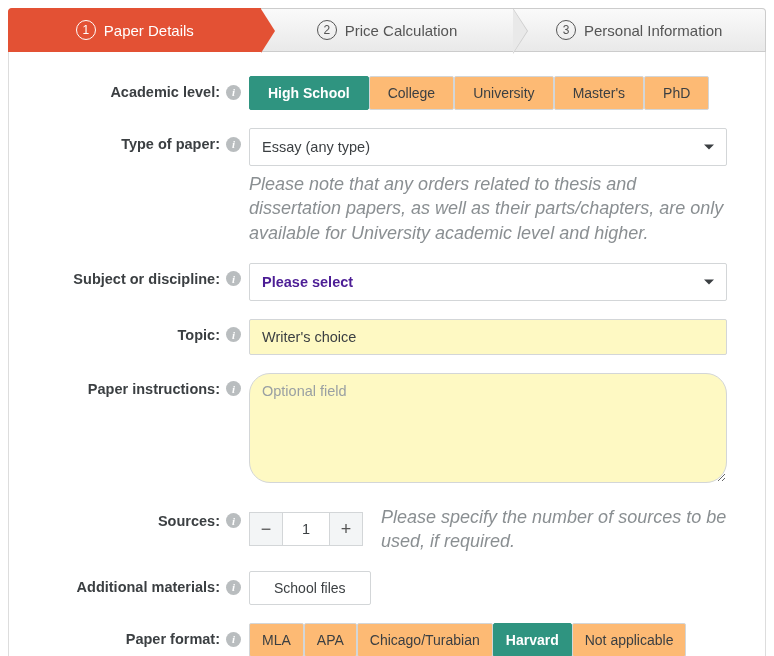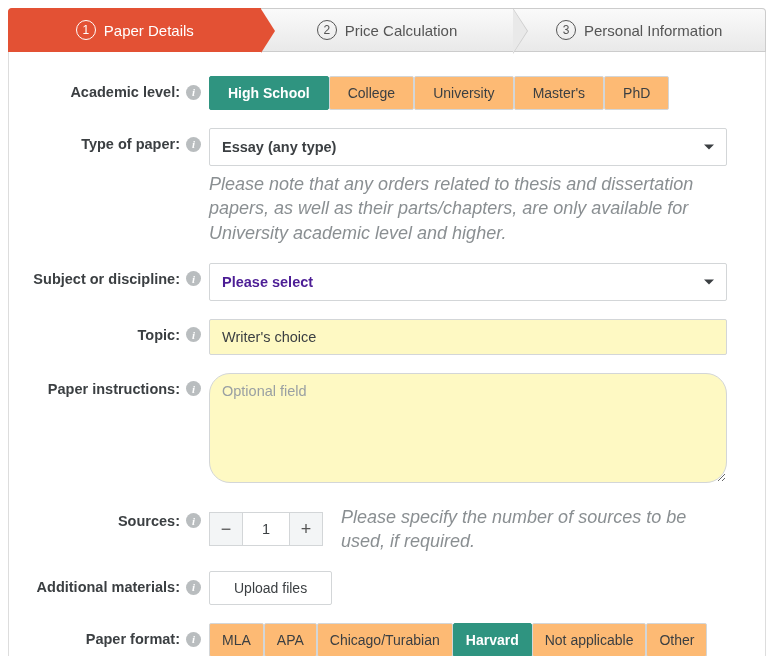--- a/index.html
+++ b/index.html
@@ -89,20 +89,21 @@
     border-top: none;
     border-radius: 0 0 4px 4px;
     padding: 24px 38px 20px 18px;
     color: #333;
   }
 
   .row {
     display: flex;
     align-items: flex-start;
     margin-bottom: 18px;
+    margin-left: 40px;
   }
   .label-col {
     width: 182px;
     min-width: 182px;
     text-align: right;
     padding-right: 8px;
     padding-top: 8px;
     color: #3b3f42;
     font-size: 14.5px;
     font-weight: 600;
@@ -162,21 +163,21 @@
     position: absolute;
     right: 12px;
     top: 50%;
     transform: translateY(-50%);
     width: 0; height: 0;
     border-left: 5px solid transparent;
     border-right: 5px solid transparent;
     border-top: 5px solid #3b3f42;
   }
   .dd.placeholder { color: #4c1d95; font-weight: 600; }
-  .dd .val { font-weight: 700; }
+  .dd .val { font-weight: 400; }
 
   .hint {
     font-style: italic;
     color: #8a8f92;
     font-size: 18px;
     margin-top: 6px;
     line-height: 1.35;
   }
 
   .text-input {
@@ -331,21 +332,21 @@
         <div class="hint" style="margin-top:0">Please specify the number of sources to be used, if required.</div>
       </div>
     </div>
 
     <div class="row">
       <div class="label-col">
         <span>Additional materials:</span>
         <span class="info-icon">i</span>
       </div>
       <div class="field-col">
-        <button class="upload-btn">Upload files</button>
+        <button class="upload-btn">School files</button>
       </div>
     </div>
 
     <div class="row" style="margin-bottom:14px">
       <div class="label-col">
         <span>Paper format:</span>
         <span class="info-icon">i</span>
       </div>
       <div class="field-col">
         <div class="btn-row" id="format-opts">

